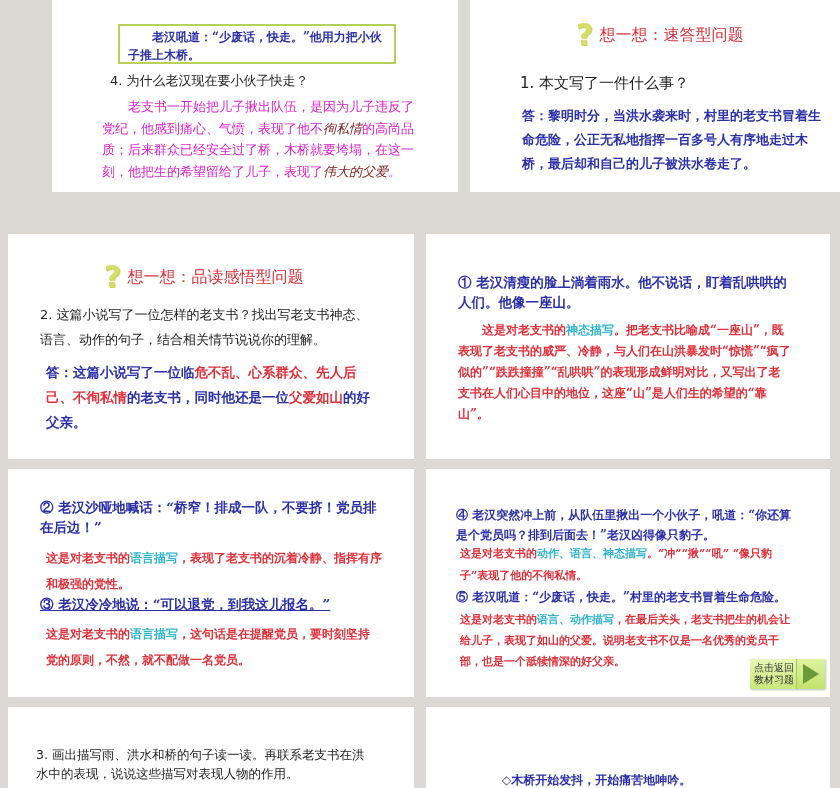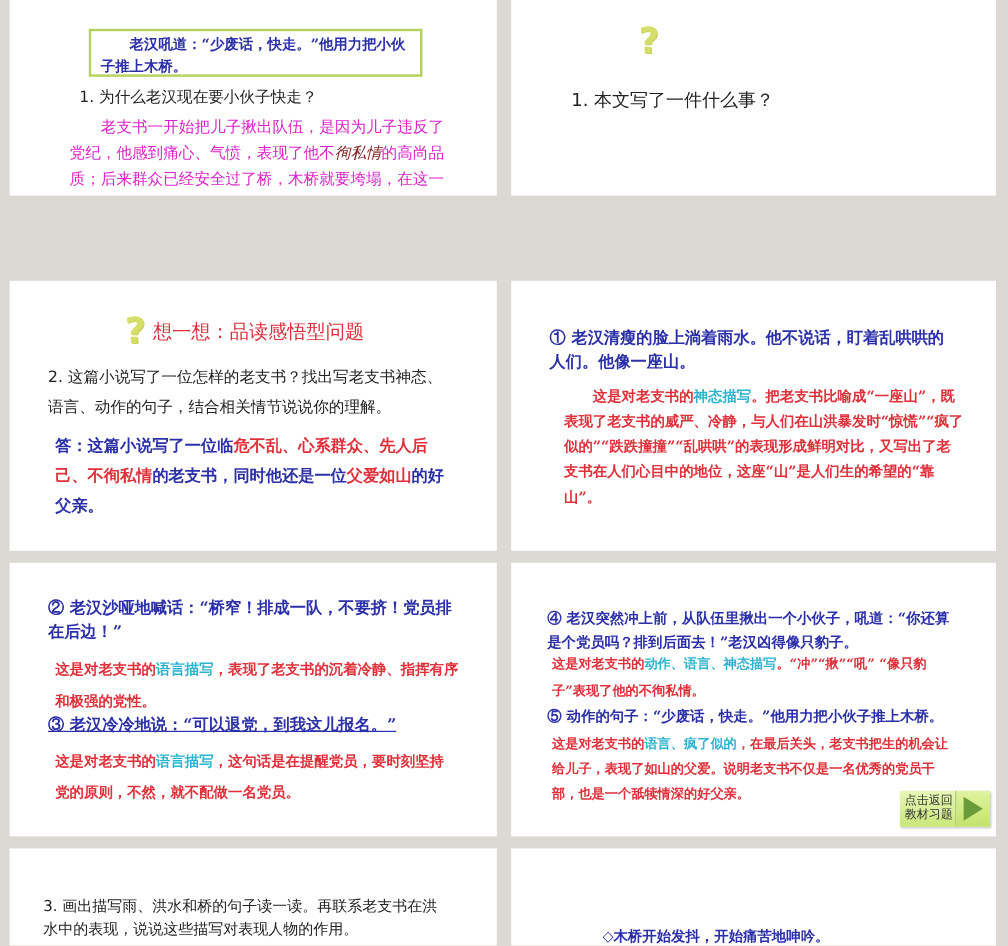--- a/index.html
+++ b/index.html
@@ -8,21 +8,21 @@
     background:#dcd9d5;
     font-family:"DejaVu Sans", "Liberation Sans", sans-serif;
     position:relative;
   }
   .slide {
     position:absolute; background:#ffffff; overflow:hidden;
     box-sizing:border-box;
   }
   .s-l { left:8px; width:406px; }
   .s-r { left:426px; width:404px; }
-  .r1 { top:0; height:163px; }
+  .r1 { top:0; height:192px;margin-left:44px; }
   .r2 { top:234px; height:225px; }
   .r3 { top:469px; height:228px; }
   .r4 { top:707px; height:90px; }
 
   .serif { font-family:"DejaVu Serif", "Liberation Serif", serif; font-weight:bold; }
   .sans { font-family:"DejaVu Sans", "Liberation Sans", sans-serif; }
 
   .blue { color:#2b2fa8; }
   .red { color:#e0303a; }
   .magenta { color:#dd22c8; }
@@ -64,70 +64,72 @@
   .tri {
     width:0; height:0; border-top:10px solid transparent; border-bottom:10px solid transparent;
     border-left:16px solid #6b9a3b;
   }
 </style>
 </head>
 <body>
 
 <div class="slide s-l r1">
   <div class="quote-box serif blue">　　老汉吼道：“少废话，快走。”他用力把小伙子推上木桥。</div>
-  <div class="para sans black" style="left:58px;top:72px;font-size:13px;">1. 为什么老汉现在要小伙子快走？</div>
+  <div class="para sans black" style="left:58px;top:72px;font-size:13px;">4. 为什么老汉现在要小伙子快走？</div>
   <div class="para sans magenta" style="left:50px;top:96px;width:318px;font-size:13px;line-height:21.5px;">
     <span>　　老支书一开始把儿子揪出队伍，是因为儿子违反了党纪，他感到痛心、气愤，表现了他不</span><span class="darkred">徇私情</span><span>的高尚品质；后来群众已经安全过了桥，木桥就要垮塌，在这一刻，他把生的希望留给了儿子，表现了</span><span class="darkred">伟大的父爱</span><span>。</span>
   </div>
 </div>
 
 <div class="slide s-r r1">
   <div class="heading" style="left:106px;top:20px;">
     <span class="qmark">?</span>
+    <span class="title-red">想一想：速答型问题</span>
   </div>
   <div class="para sans black" style="left:50px;top:74px;font-size:15px;">1.  本文写了一件什么事？</div>
+  <div class="para serif blue" style="left:52px;top:104px;width:300px;font-size:13px;line-height:24px;">答：黎明时分，当洪水袭来时，村里的老支书冒着生命危险，公正无私地指挥一百多号人有序地走过木桥，最后却和自己的儿子被洪水卷走了。</div>
 </div>
 
 <div class="slide s-l r2">
   <div class="heading" style="left:96px;top:28px;">
     <span class="qmark">?</span>
     <span class="title-red">想一想：品读感悟型问题</span>
   </div>
   <div class="para sans black" style="left:32px;top:68px;width:340px;font-size:13px;line-height:25px;">2. 这篇小说写了一位怎样的老支书？找出写老支书神态、语言、动作的句子，结合相关情节说说你的理解。</div>
   <div class="para serif blue" style="left:38px;top:126px;width:330px;font-size:13.5px;line-height:25px;">
     <span>答：这篇小说写了一位临</span><span class="red">危不乱、心系群众、先人后己、不徇私情</span><span>的老支书，同时他还是一位</span><span class="red">父爱如山</span><span>的好父亲。</span>
   </div>
 </div>
 
 <div class="slide s-r r2">
   <div class="para serif blue" style="left:32px;top:38px;width:340px;font-size:13.5px;line-height:20px;">①  老汉清瘦的脸上淌着雨水。他不说话，盯着乱哄哄的人们。他像一座山。</div>
-  <div class="para serif red" style="left:32px;top:86px;width:334px;font-size:12px;line-height:21px;margin-left:12px;">
+  <div class="para serif red" style="left:32px;top:86px;width:334px;font-size:12px;line-height:21px;">
     <span>　　这是对老支书的</span><span class="cyan">神态描写</span><span>。把老支书比喻成“一座山”，既表现了老支书的威严、冷静，与人们在山洪暴发时“惊慌”“疯了似的”“跌跌撞撞”“乱哄哄”的表现形成鲜明对比，又写出了老支书在人们心目中的地位，这座“山”是人们生的希望的“靠山”。</span>
   </div>
 </div>
 
 <div class="slide s-l r3">
   <div class="para serif red" style="left:38px;top:76px;width:340px;font-size:12px;line-height:26px;">
     <span>这是对老支书的</span><span class="cyan">语言描写</span><span>，表现了老支书的沉着冷静、指挥有序和极强的党性。</span>
   </div>
   <div class="para serif blue" style="left:32px;top:28px;width:344px;font-size:13.5px;line-height:20px;">②  老汉沙哑地喊话：“桥窄！排成一队，不要挤！党员排在后边！”</div>
   <div class="para serif blue" style="left:32px;top:125px;width:344px;font-size:13.5px;line-height:20px;text-decoration:underline;">③  老汉冷冷地说：“可以退党，到我这儿报名。”</div>
   <div class="para serif red" style="left:38px;top:152px;width:330px;font-size:12px;line-height:26px;">
     <span>这是对老支书的</span><span class="cyan">语言描写</span><span>，这句话是在提醒党员，要时刻坚持党的原则，不然，就不配做一名党员。</span>
   </div>
 </div>
 
 <div class="slide s-r r3">
   <div class="para serif blue" style="left:30px;top:36px;width:340px;font-size:12px;line-height:20px;">④  老汉突然冲上前，从队伍里揪出一个小伙子，吼道：“你还算是个党员吗？排到后面去！”老汉凶得像只豹子。</div>
   <div class="para serif red" style="left:34px;top:74px;width:340px;font-size:11px;line-height:22px;">
     <span>这是对老支书的</span><span class="cyan">动作、语言、神态描写</span><span>。“冲”“揪”“吼” “像只豹子”表现了他的不徇私情。</span>
   </div>
-  <div class="para serif blue" style="left:30px;top:118px;width:340px;font-size:12px;line-height:20px;">⑤  动作的句子：“少废话，快走。”他用力把小伙子推上木桥。</div>
+  <div class="para serif blue" style="left:30px;top:118px;width:340px;font-size:12px;line-height:20px;">⑤  老汉吼道：“少废话，快走。”村里的老支书冒着生命危险。</div>
   <div class="para serif red" style="left:34px;top:140px;width:330px;font-size:11px;line-height:21px;">
-    <span>这是对老支书的</span><span class="cyan">语言、疯了似的</span><span>，在最后关头，老支书把生的机会让给儿子，表现了如山的父爱。说明老支书不仅是一名优秀的党员干部，也是一个舐犊情深的好父亲。</span>
+    <span>这是对老支书的</span><span class="cyan">语言、动作描写</span><span>，在最后关头，老支书把生的机会让给儿子，表现了如山的父爱。说明老支书不仅是一名优秀的党员干部，也是一个舐犊情深的好父亲。</span>
   </div>
   <div class="back-btn">
     <div class="lbl">点击返回教材习题</div>
     <div class="arr">
         <div class="tri"></div>
       </div>
   </div>
 </div>
 
 <div class="slide s-l r4">

